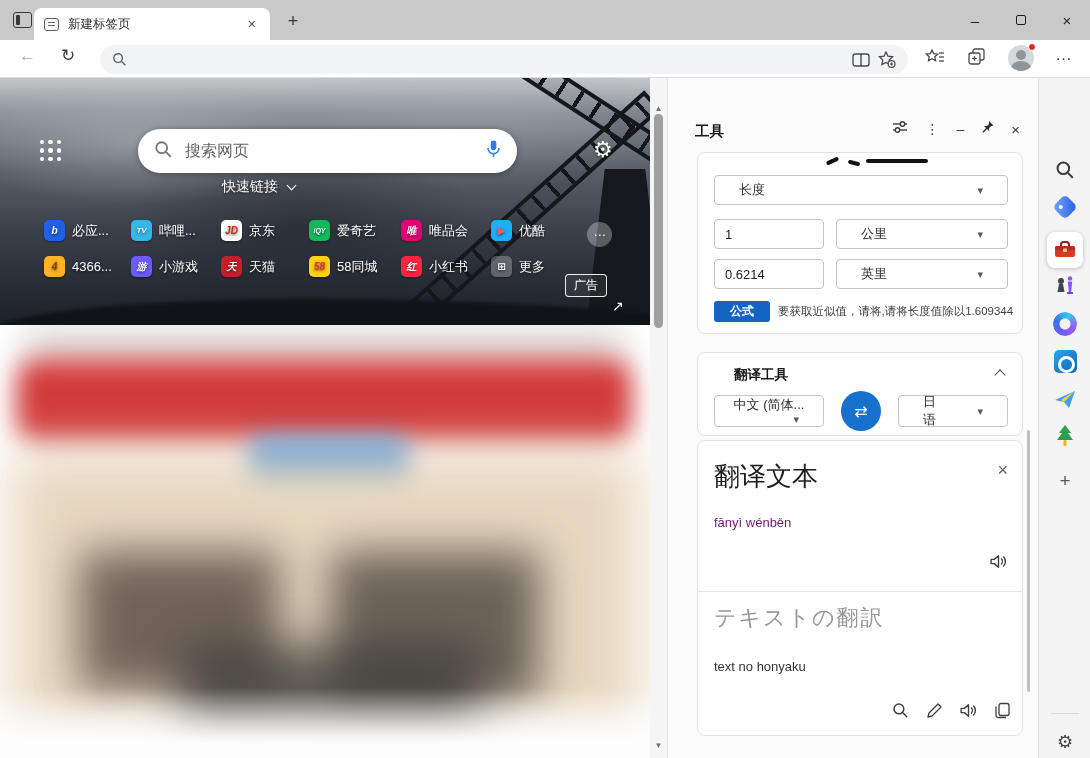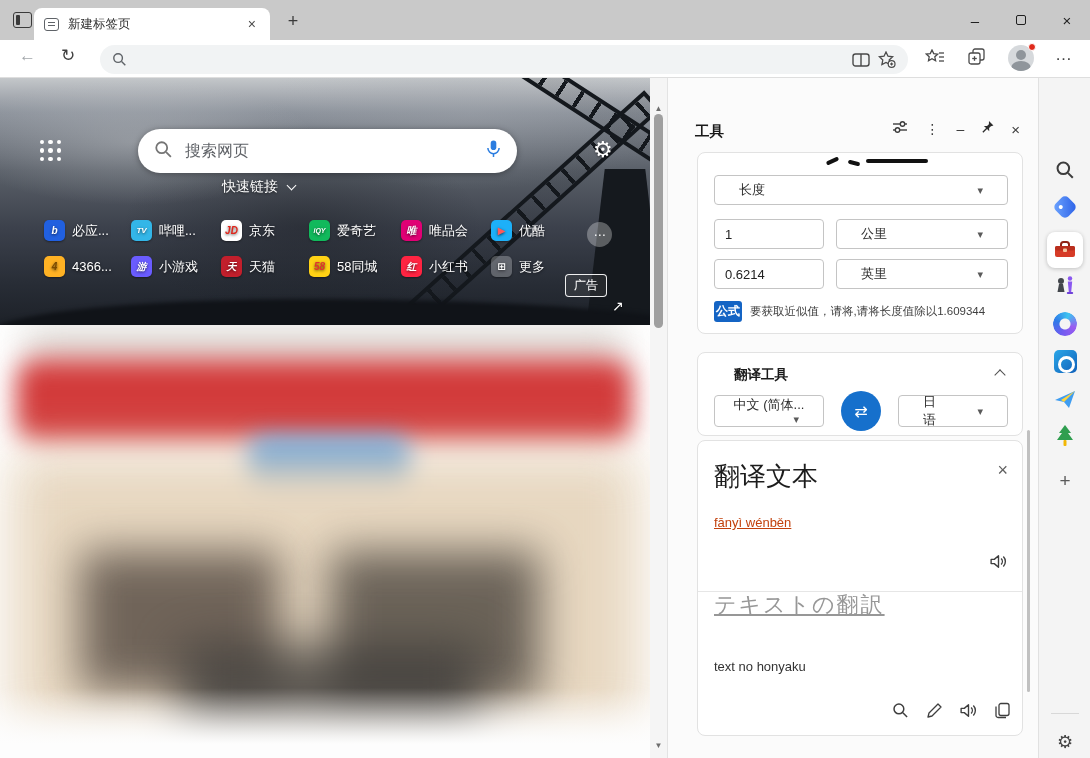--- a/index.html
+++ b/index.html
@@ -98,39 +98,39 @@
   .frag-c { left:168px; top:6px; width:62px; height:4px; }
   .dd { border:1px solid #c4c4c4; border-radius:4px; background:#fff; display:flex; align-items:center;
         padding:0 24px; font-size:13px; color:#2c2c2c; position:absolute; height:30px; }
   .dd .caret { margin-left:auto; font-size:11px; color:#5a5a5a; }
   .dd-cat { left:16px; top:22px; width:294px; }
   .inp { position:absolute; border:1px solid #c4c4c4; border-radius:4px; background:#fff; height:30px; width:110px;
         display:flex; align-items:center; padding:0 10px; font-size:13px; color:#222; }
   .inp-from { left:16px; top:66px; } .dd-u1 { left:138px; top:66px; width:172px; }
   .inp-to { left:16px; top:106px; } .dd-u2 { left:138px; top:106px; width:172px; }
   .formula { position:absolute; left:16px; top:148px; display:flex; align-items:center; gap:8px; width:300px; }
-  .f-badge { background:#1464c4; color:#fff; font-size:12px; font-weight:bold; border-radius:3px; padding:2px 2px; flex:0 0 auto; }
+  .f-badge { background:#1464c4; color:#fff; font-size:12px; font-weight:bold; border-radius:3px; padding:2px 16px; flex:0 0 auto; }
   .f-text { font-size:11.5px; color:#3f3f3f; white-space:nowrap; }
 
   .card-trans { top:274px; height:84px; }
   .ct-title { position:absolute; left:16px; top:13px; font-size:13.5px; font-weight:bold; color:#1a1a1a;padding-left:20px; }
   .chev-up { position:absolute; right:18px; top:18px; width:8px; height:8px; border-left:1.7px solid #505050; border-top:1.7px solid #505050; transform:rotate(45deg); }
   .dd-lang1 { left:16px; top:42px; width:110px; height:32px;flex-direction:column; }
   .dd-lang2 { left:200px; top:42px; width:110px; height:32px;gap:37px; }
   .dd-ellip { max-width:72px; overflow:hidden; white-space:nowrap; }
   .swap-btn { position:absolute; left:143px; top:38px; width:40px; height:40px; border-radius:50%; background:#1670cc;
         color:#fff; font-size:16px; display:flex; align-items:center; justify-content:center; }
 
   .card-io { top:362px; height:296px; }
   .io-src-text { position:absolute; left:16px; top:18px; font-size:26px; color:#1c1c1c; }
   .io-clear { position:absolute; right:14px; top:20px; font-size:18px; color:#616161; line-height:1; }
-  .io-pinyin { position:absolute; left:16px; top:74px; font-size:13px; color:#c2410c;text-decoration:underline; }
+  .io-pinyin { position:absolute; left:16px; top:74px; font-size:13px; color:#701a75; }
   .io-src-speaker { position:absolute; right:14px; top:112px; color:#3e3e3e; }
   .io-divider { position:absolute; left:0; top:150px; width:100%; border-top:1px solid #e6e6e6; }
-  .io-out-text { position:absolute; left:16px; top:149px; font-size:22px; color:#979797; letter-spacing:2px;text-decoration:underline; }
+  .io-out-text { position:absolute; left:16px; top:162px; font-size:22px; color:#979797; letter-spacing:2px; }
   .io-romaji { position:absolute; left:16px; top:218px; font-size:13px; color:#333; }
   .io-actions { position:absolute; right:12px; bottom:12px; display:flex; align-items:center; gap:17px; color:#3e3e3e; }
   .panel-thumb { position:absolute; left:359px; top:352px; width:3px; height:262px; background:#c0c0c0; border-radius:2px; }
 
   
   .rail { position:absolute; right:0; top:78px; width:52px; height:680px; background:#f4f4f4; border-left:1px solid #e1e1e1; }
   .rail-item { position:absolute; left:0; width:52px; display:flex; align-items:center; justify-content:center; }
   .ri-search { top:82px; } .ri-tag { top:120px; } .ri-toolbox { top:154px; } .ri-games { top:196px; }
   .ri-swirl { top:234px; } .ri-outlook { top:272px; } .ri-plane { top:310px; } .ri-tree { top:346px; } .ri-plus { top:392px; }
   .active-sq { width:36px; height:36px; background:#fff; border-radius:8px; box-shadow:0 1px 4px rgba(0,0,0,.22);

